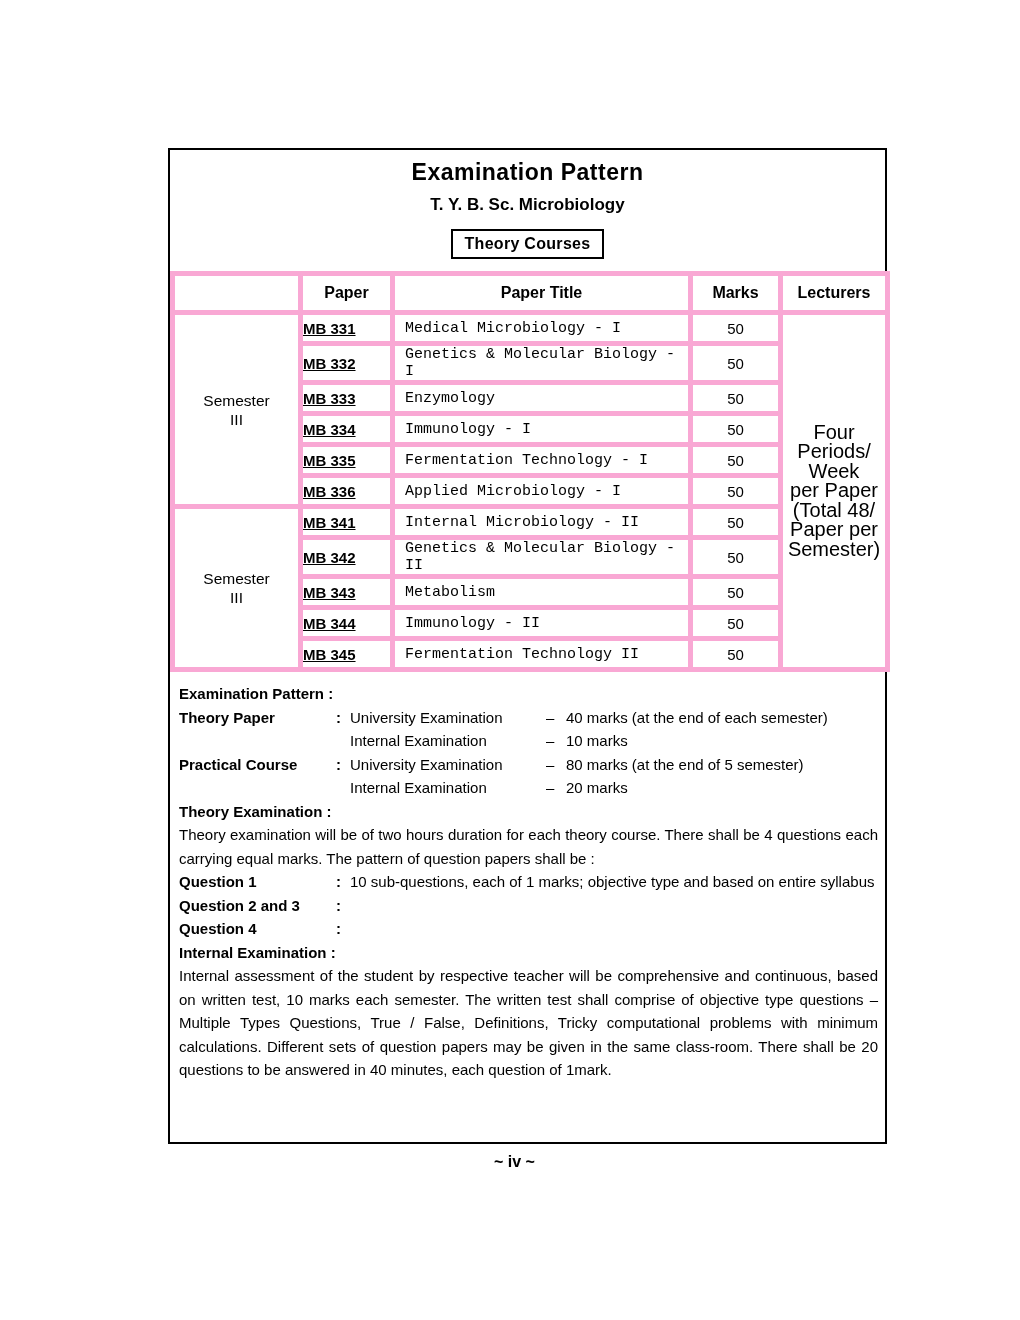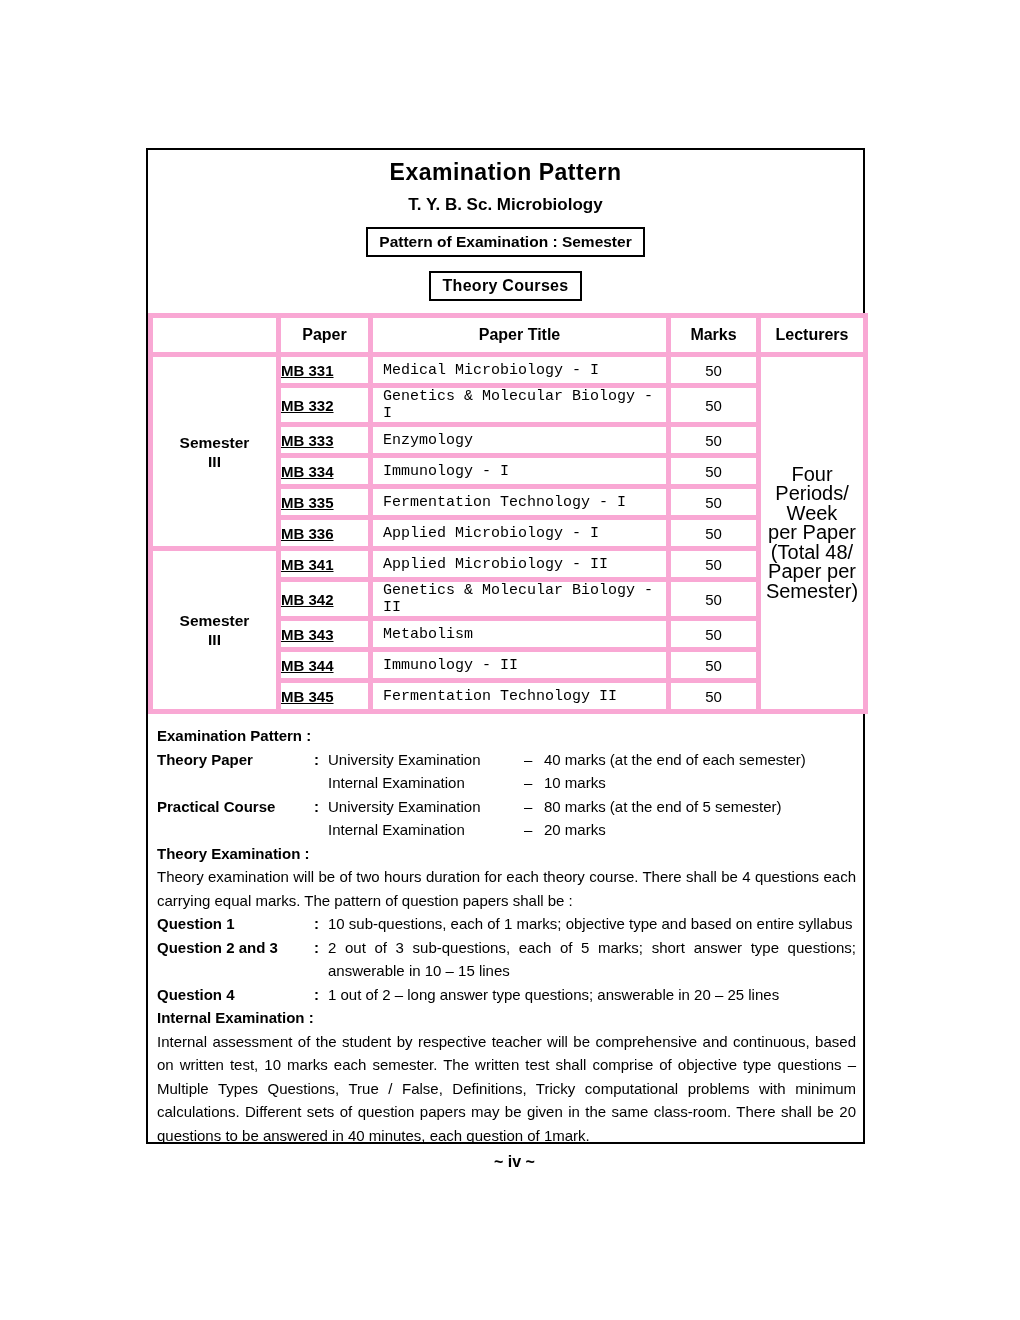--- a/index.html
+++ b/index.html
@@ -2,21 +2,21 @@
 <html><head>
 <meta charset="utf-8">
 <style>
   * { margin:0; padding:0; box-sizing:border-box; }
   html,body { background:#ffffff; }
   body {
     width:1020px; height:1320px; position:relative;
     font-family:"Liberation Sans", sans-serif; color:#000;
   }
   .doc-box {
-    position:absolute; left:146px; top:148px; width:719px; height:996px;
+    position:absolute; left:168px; top:148px; width:719px; height:996px;
     border:2px solid #000; background:#fff;
   }
   .title { text-align:center; font-size:23px; font-weight:bold; letter-spacing:0.5px; margin-top:9px; }
   .subtitle { text-align:center; font-size:17px; font-weight:bold; margin-top:9px; }
   .boxed-label {
     display:block; width:max-content; margin:12px auto 0 auto;
     border:2px solid #000; font-weight:bold; padding:4px 11px;
   }
   .pattern-box { font-size:15.5px; }
   .theory-box { font-size:16px; margin-top:14px; letter-spacing:0.3px; }
@@ -24,21 +24,21 @@
   table.courses-table {
     border-collapse:collapse; width:100%; table-layout:fixed;
     margin-top:12px; font-size:15px;
   }
   .courses-table th, .courses-table td { border:5px solid #f9a8d4; overflow:hidden; }
   .courses-table th { font-size:16px; font-weight:bold; height:39px; text-align:center; }
   .courses-table td { height:31px; vertical-align:middle; }
   td.code { text-align:left; font-weight:bold;text-decoration:underline; }
   td.ptitle { padding-left:10px; text-align:left;font-family:Liberation Mono, monospace; }
   td.marks { text-align:center; }
-  td.sem { text-align:center; font-weight:bold; white-space:pre-line; font-size:15.5px; line-height:19px; }
+  td.sem { text-align:center; font-weight:normal; white-space:pre-line; font-size:15.5px; line-height:19px; }
   td.lect { text-align:center; white-space:pre-line; font-size:20px; line-height:19.5px; }
 
   .details { padding:10px 7px 0 9px; font-size:15px; line-height:23.5px; }
   .heading { font-weight:bold; }
   .marks-grid { display:grid; grid-template-columns:157px 14px 196px 20px 1fr; }
   .q-grid { display:grid; grid-template-columns:157px 14px 1fr; }
   .lbl { font-weight:bold; }
   .para { text-align:justify; }
   .q-text { text-align:justify; }
 
@@ -47,21 +47,20 @@
     text-align:center; font-weight:bold; font-size:16px;
   }
 </style>
 </head>
 <body>
 
 <div class="doc-box">
 
   <div class="title">Examination Pattern</div>
   <div class="subtitle">T. Y. B. Sc. Microbiology</div>
-  <div class="boxed-label pattern-box">Pattern of Examination : Semester</div>
   <div class="boxed-label theory-box">Theory  Courses</div>
 
   <table class="courses-table">
     <colgroup>
       <col style="width:128px">
         <col style="width:92px">
         <col style="width:298px">
         <col style="width:90px">
         <col style="width:107px">
     </colgroup>
@@ -109,21 +108,21 @@
     </tr>
     <tr>
       <td class="code">MB 336</td>
       <td class="ptitle">Applied Microbiology - I</td>
       <td class="marks">50</td>
     </tr>
     <tr>
       <td class="sem" rowspan="5">Semester
 III</td>
       <td class="code">MB 341</td>
-      <td class="ptitle">Applied Microbiology - II</td>
+      <td class="ptitle">Internal Microbiology - II</td>
       <td class="marks">50</td>
     </tr>
     <tr>
       <td class="code">MB 342</td>
       <td class="ptitle">Genetics &amp; Molecular Biology - II</td>
       <td class="marks">50</td>
     </tr>
     <tr>
       <td class="code">MB 343</td>
       <td class="ptitle">Metabolism</td>
@@ -179,26 +178,24 @@
     <div class="para">Theory examination  will be of two hours duration for each theory course. There shall be 4 questions each carrying equal marks. The pattern of question papers shall be :</div>
 
     <div class="q-grid">
       <span class="lbl">Question 1</span>
       <span class="lbl">:</span>
       <span class="q-text">10 sub-questions, each of 1 marks; objective type and based on entire syllabus</span>
     </div>
     <div class="q-grid">
       <span class="lbl">Question 2 and 3</span>
       <span class="lbl">:</span>
-      <span class="q-text">2 out of 3 sub-questions, each of 5 marks; short answer type questions; answerable in 10 – 15 lines</span>
     </div>
     <div class="q-grid">
       <span class="lbl">Question 4</span>
       <span class="lbl">:</span>
-      <span class="q-text">1 out of 2 – long answer type questions; answerable in 20 – 25 lines</span>
     </div>
 
     <div class="heading">Internal Examination :</div>
     <div class="para">Internal assessment of the student by respective teacher will be comprehensive and continuous, based on written test, 10 marks each semester. The written test shall comprise of objective type questions – Multiple Types Questions, True / False, Definitions, Tricky computational problems with minimum calculations. Different sets of question papers may be given in the same class-room. There shall be 20 questions to be answered in 40 minutes, each question of 1mark.</div>
 
   </div>
 </div>
 
 <div class="page-footer">~ iv ~</div>
 

